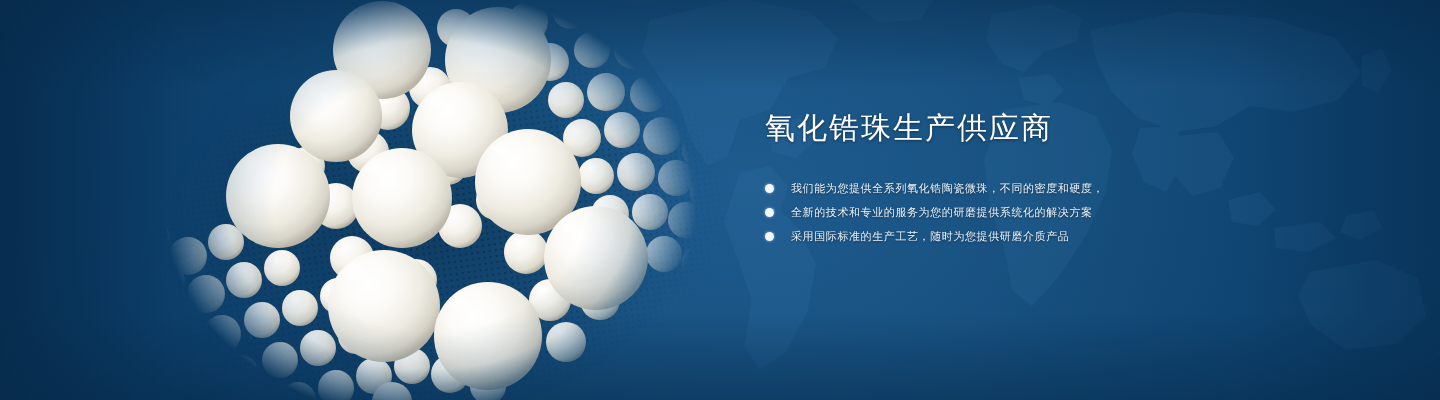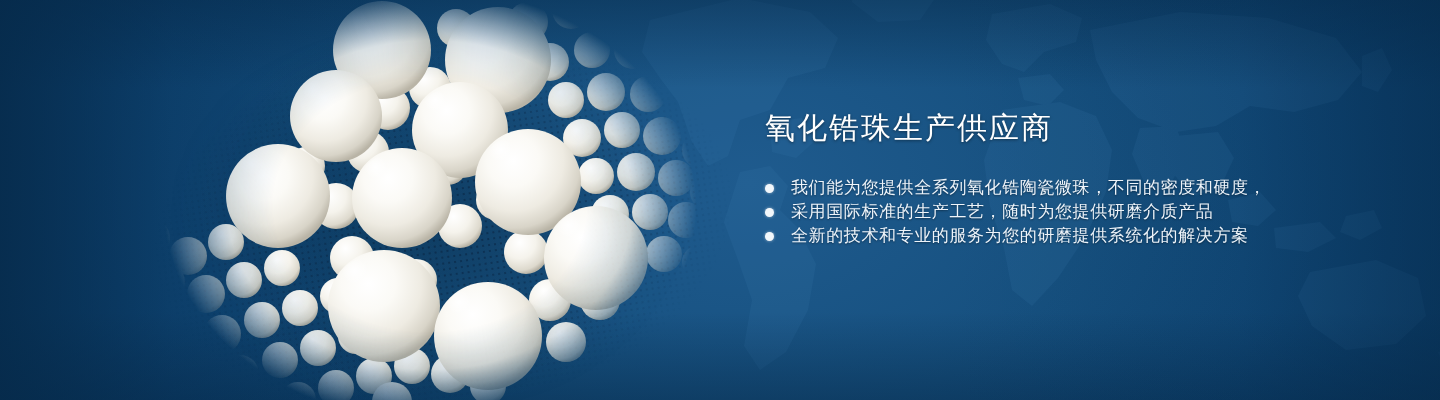--- a/index.html
+++ b/index.html
@@ -92,21 +92,21 @@
   }
   .bullets {
     list-style: none;
     margin: 0;
     padding: 0;
   }
   .bullet {
     position: relative;
     padding-left: 26px;
     color: #eef4fa;
-    font-size: 17px;
+    font-size: 11px;
     line-height: 24px;
     letter-spacing: 0.6px;
     margin-bottom: 0px;
     text-shadow: 0 1px 2px rgba(0,0,0,0.4);
   }
   .bullet + .bullet { margin-top: 0px; }
   .bullet-dot {
     position: absolute;
     left: 0;
     top: 8px;
@@ -315,22 +315,22 @@
   <div class="copy">
     <h1 class="headline">氧化锆珠生产供应商</h1>
 
     <ul class="bullets">
       <li class="bullet">
         <span class="bullet-dot"></span>
         <span>我们能为您提供全系列氧化锆陶瓷微珠，不同的密度和硬度，</span>
       </li>
       <li class="bullet">
         <span class="bullet-dot"></span>
-        <span>采用国际标准的生产工艺，随时为您提供研磨介质产品</span>
+        <span>全新的技术和专业的服务为您的研磨提供系统化的解决方案</span>
       </li>
       <li class="bullet">
         <span class="bullet-dot"></span>
-        <span>全新的技术和专业的服务为您的研磨提供系统化的解决方案</span>
+        <span>采用国际标准的生产工艺，随时为您提供研磨介质产品</span>
       </li>
     </ul>
   </div>
 
 </div>
 
 </body></html>

